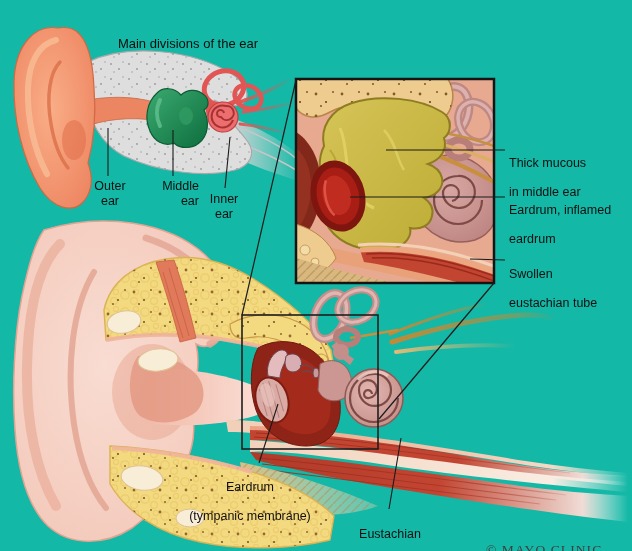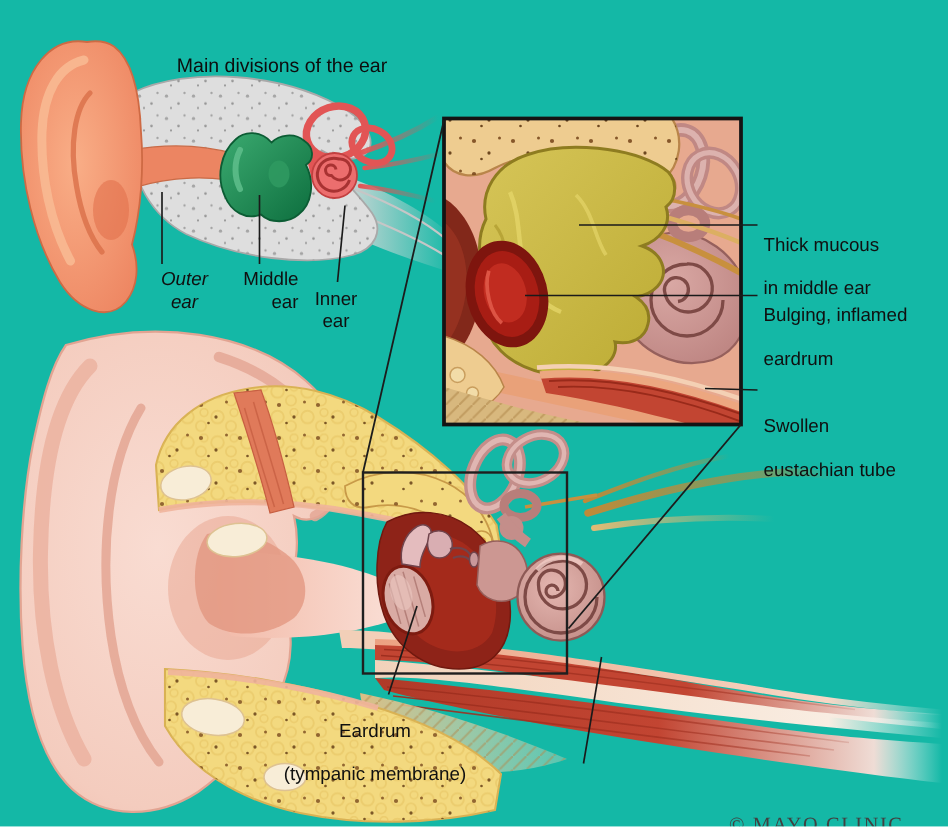--- a/index.html
+++ b/index.html
@@ -273,39 +273,40 @@
   <line x1="386" y1="150" x2="505" y2="150"></line>
   <line x1="350" y1="197" x2="505" y2="197"></line>
   <line x1="470" y1="259" x2="505" y2="260"></line>
   <line x1="278" y1="404" x2="259" y2="463"></line>
   <line x1="401" y1="438" x2="389" y2="509"></line>
 </g>
 </svg>
 
 <div class="title ctr" style="left:88px;top:36px;width:200px;">Main divisions of the ear</div>
 
-<div class="lbl ctr" style="left:99px;top:179px;width:48px;font-style:italic;">Outer ear</div>
+<div class="lbl ctr" style="left:86px;top:179px;width:48px;">Outer ear</div>
 <div class="lbl ctr" style="left:151px;top:179px;width:48px;text-align:right;">Middle ear</div>
 <div class="lbl ctr" style="left:200px;top:192px;width:48px;">Inner ear</div>
 
 <div class="lbl" style="left:509px;top:142px;width:112px;">
   <span class="ln">Thick mucous</span>
   <span class="ln">in middle ear</span>
 </div>
 <div class="lbl" style="left:509px;top:189px;width:115px;">
-  <span class="ln">Bulging, inflamed</span>
+  <span class="ln">Eardrum, inflamed</span>
   <span class="ln">eardrum</span>
 </div>
-<div class="lbl" style="left:509px;top:263px;width:115px;">
+<div class="lbl" style="left:509px;top:253px;width:115px;">
   <span class="ln">Swollen</span>
   <span class="ln">eustachian tube</span>
 </div>
 
 <div class="lbl ctr" style="left:180px;top:466px;width:140px;">
   <span class="ln">Eardrum</span>
   <span class="ln">(tympanic membrane)</span>
 </div>
 <div class="lbl ctr" style="left:340px;top:513px;width:100px;">
+  <span class="ln">Eustachian</span>
 </div>
 
 <div class="copyright" style="left:486px;top:542px;">© MAYO CLINIC</div>
 
 </div>
 
 </body></html>

